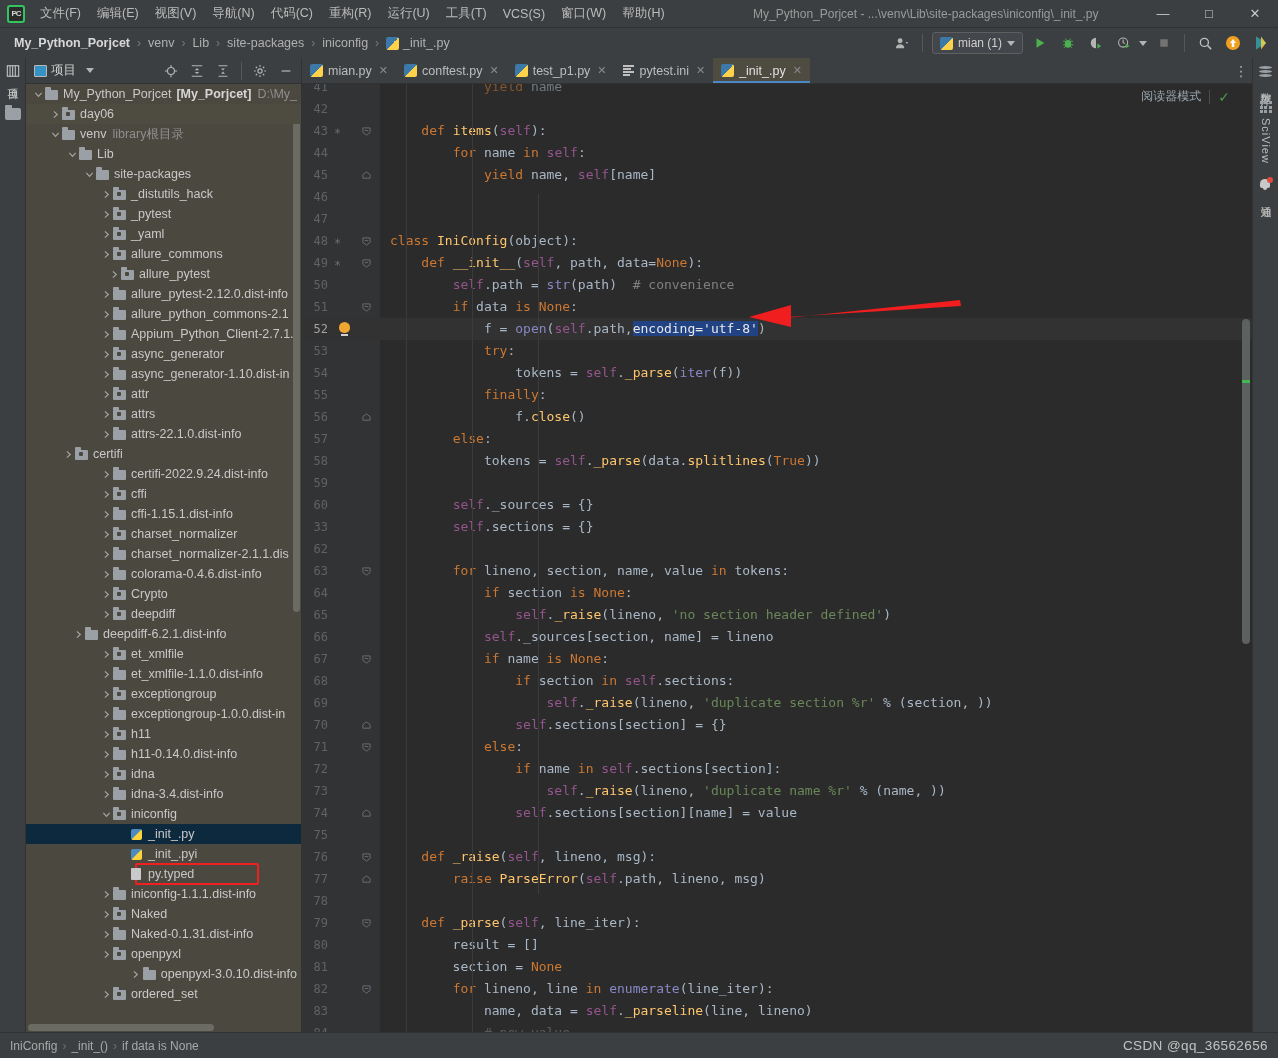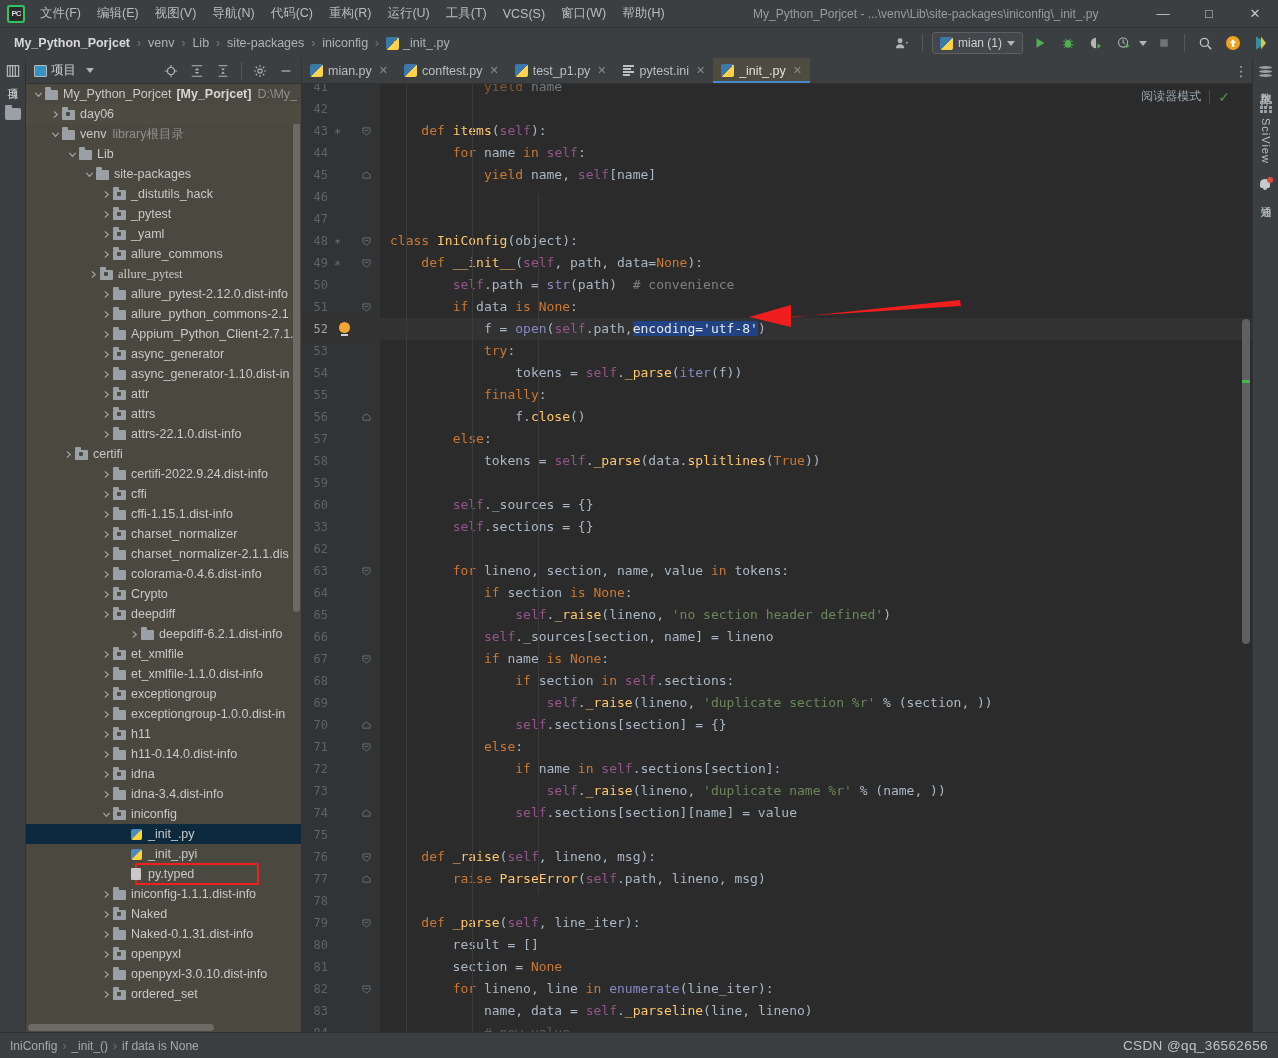--- a/index.html
+++ b/index.html
@@ -546,21 +546,21 @@
                 <path d="M3.2 1.5 L7 5 L3.2 8.5" stroke="#a6a6a6" stroke-width="1.3" fill="none"></path>
               </svg>
             </span>
             <span class="ficon pkg">
               <span class="ftab"></span>
               <span class="fbody"></span>
               <span class="dot"></span>
             </span>
             <span class="tlabel">allure_commons</span>
           </div>
-          <div class="tree-row" style="padding-left: 61px; font-family: Liberation Serif, serif;">
+          <div class="tree-row" style="padding-left: 82px;">
             <span class="arrow">
               <svg width="9" height="9" viewBox="0 0 10 10">
                 <path d="M3.2 1.5 L7 5 L3.2 8.5" stroke="#a6a6a6" stroke-width="1.3" fill="none"></path>
               </svg>
             </span>
             <span class="ficon pkg">
               <span class="ftab"></span>
               <span class="fbody"></span>
               <span class="dot"></span>
             </span>
@@ -771,21 +771,21 @@
                 <path d="M3.2 1.5 L7 5 L3.2 8.5" stroke="#a6a6a6" stroke-width="1.3" fill="none"></path>
               </svg>
             </span>
             <span class="ficon pkg">
               <span class="ftab"></span>
               <span class="fbody"></span>
               <span class="dot"></span>
             </span>
             <span class="tlabel">deepdiff</span>
           </div>
-          <div class="tree-row" style="padding-left: 102px; text-align: center;">
+          <div class="tree-row" style="padding-left: 46px; text-align: center;">
             <span class="arrow">
               <svg width="9" height="9" viewBox="0 0 10 10">
                 <path d="M3.2 1.5 L7 5 L3.2 8.5" stroke="#a6a6a6" stroke-width="1.3" fill="none"></path>
               </svg>
             </span>
             <span class="ficon folder">
               <span class="ftab"></span>
               <span class="fbody"></span>
             </span>
             <span class="tlabel">deepdiff-6.2.1.dist-info</span>
@@ -980,21 +980,21 @@
                 <path d="M3.2 1.5 L7 5 L3.2 8.5" stroke="#a6a6a6" stroke-width="1.3" fill="none"></path>
               </svg>
             </span>
             <span class="ficon pkg">
               <span class="ftab"></span>
               <span class="fbody"></span>
               <span class="dot"></span>
             </span>
             <span class="tlabel">openpyxl</span>
           </div>
-          <div class="tree-row" style="padding-left: 74px;">
+          <div class="tree-row" style="padding-left: 38px; justify-content: flex-end;">
             <span class="arrow">
               <svg width="9" height="9" viewBox="0 0 10 10">
                 <path d="M3.2 1.5 L7 5 L3.2 8.5" stroke="#a6a6a6" stroke-width="1.3" fill="none"></path>
               </svg>
             </span>
             <span class="ficon folder">
               <span class="ftab"></span>
               <span class="fbody"></span>
             </span>
             <span class="tlabel">openpyxl-3.0.10.dist-info</span>

